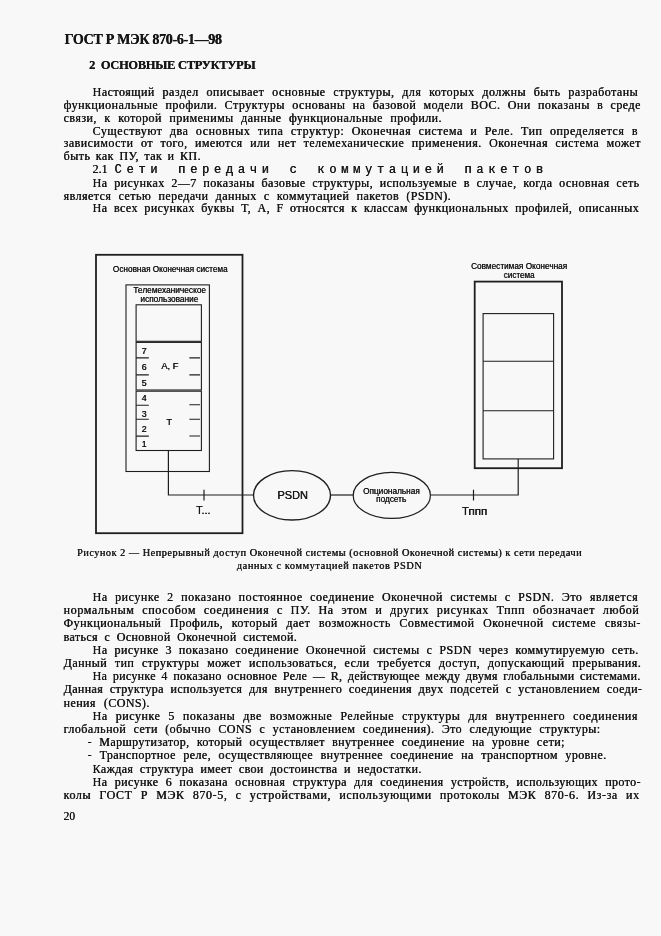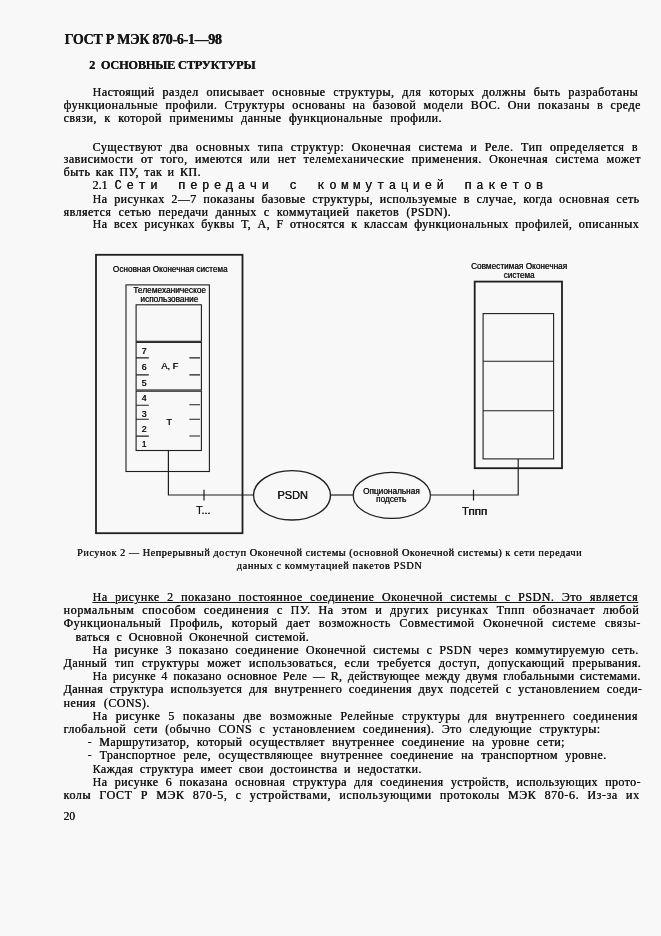--- a/index.html
+++ b/index.html
@@ -17,21 +17,21 @@
 </style>
 </head>
 <body>
 <div class="abs" style="left:64.5px;top:32.5px;font-size:14px;line-height:13px;font-weight:bold;letter-spacing:-0.3px;">ГОСТ Р МЭК 870-6-1—98</div>
 <div class="abs" style="left:89px;top:58.7px;font-size:12.4px;line-height:12px;font-weight:bold;letter-spacing:-0.25px;">2&nbsp;&nbsp;ОСНОВНЫЕ СТРУКТУРЫ</div>
 
 <div class="blk" id="up">
 <div style="letter-spacing:0.48px;word-spacing:4.29px;text-indent:29px;">Настоящий раздел описывает основные структуры, для которых должны быть разработаны</div>
 <div style="letter-spacing:0.49px;word-spacing:3.75px;">функциональные профили. Структуры основаны на базовой модели ВОС. Они показаны в среде</div>
 <div style="letter-spacing:0.44px;word-spacing:4.11px;">связи, к которой применимы данные функциональные профили.</div>
-<div style="letter-spacing:0.53px;word-spacing:3.95px;text-indent:29px;margin-top:16px;">Существуют два основных типа структур: Оконечная система и Реле. Тип определяется в</div>
+<div style="letter-spacing:0.53px;word-spacing:3.95px;text-indent:29px;">Существуют два основных типа структур: Оконечная система и Реле. Тип определяется в</div>
 <div style="letter-spacing:0.46px;word-spacing:4.03px;">зависимости от того, имеются или нет телемеханические применения. Оконечная система может</div>
 <div style="letter-spacing:0.46px;word-spacing:1.94px;">быть как ПУ, так и КП.</div>
 <div style="text-indent:29px;">2.1&nbsp;<span class="rz">Сети передачи с коммутацией пакетов</span></div>
 <div style="letter-spacing:0.43px;word-spacing:3.29px;text-indent:29px;">На рисунках 2—7 показаны базовые структуры, используемые в случае, когда основная сеть</div>
 <div style="letter-spacing:0.45px;word-spacing:3.77px;">является сетью передачи данных с коммутацией пакетов (PSDN).</div>
 <div style="letter-spacing:0.43px;word-spacing:3.02px;text-indent:29px;">На всех рисунках буквы Т, А, F относятся к классам функциональных профилей, описанных</div>
 </div>
 
 <svg class="abs" style="left:0;top:250px;" width="661" height="290" viewBox="0 250 661 290">
   <g fill="none" stroke="#1e1e1e">
@@ -77,24 +77,24 @@
   <text x="470.9" y="268.9" font-size="8.8" textLength="96.2" lengthAdjust="spacingAndGlyphs">Совместимая Оконечная</text>
   <text x="503.6" y="277.7" font-size="8.8" textLength="30.8" lengthAdjust="spacingAndGlyphs">система</text>
 </svg>
 
 <div class="blk" id="cap">
 <div style="letter-spacing:0.5px;">Рисунок 2 — Непрерывный доступ Оконечной системы (основной Оконечной системы) к сети передачи</div>
 <div style="letter-spacing:0.6px;">данных с коммутацией пакетов PSDN</div>
 </div>
 
 <div class="blk" id="low">
-<div style="letter-spacing:0.53px;word-spacing:3.9px;text-indent:29px;text-decoration:underline;">На рисунке 2 показано постоянное соединение Оконечной системы с PSDN. Это является</div>
+<div style="letter-spacing:0.53px;word-spacing:3.9px;text-indent:29px;">На рисунке 2 показано постоянное соединение Оконечной системы с PSDN. Это является</div>
 <div style="letter-spacing:0.61px;word-spacing:4.18px;">нормальным способом соединения с ПУ. На этом и других рисунках Тппп обозначает любой</div>
 <div style="letter-spacing:0.49px;word-spacing:5.09px;">Функциональный Профиль, который дает возможность Совместимой Оконечной системе связы-</div>
-<div style="letter-spacing:0.36px;word-spacing:3.23px;margin-left:12px;">ваться с Основной Оконечной системой.</div>
+<div style="letter-spacing:0.36px;word-spacing:3.23px;">ваться с Основной Оконечной системой.</div>
 <div style="letter-spacing:0.46px;word-spacing:3.45px;text-indent:29px;">На рисунке 3 показано соединение Оконечной системы с PSDN через коммутируемую сеть.</div>
 <div style="letter-spacing:0.44px;word-spacing:4.28px;">Данный тип структуры может использоваться, если требуется доступ, допускающий прерывания.</div>
 <div style="letter-spacing:0.31px;word-spacing:2.25px;text-indent:29px;">На рисунке 4 показано основное Реле — R, действующее между двумя глобальными системами.</div>
 <div style="letter-spacing:0.37px;word-spacing:3.36px;">Данная структура используется для внутреннего соединения двух подсетей с установлением соеди-</div>
 <div style="letter-spacing:0.4px;word-spacing:4.75px;">нения (CONS).</div>
 <div style="letter-spacing:0.55px;word-spacing:4.41px;text-indent:29px;">На рисунке 5 показаны две возможные Релейные структуры для внутреннего соединения</div>
 <div style="letter-spacing:0.44px;word-spacing:3.96px;">глобальной сети (обычно CONS с установлением соединения). Это следующие структуры:</div>
 <div style="letter-spacing:0.41px;word-spacing:3.79px;text-indent:24px;">- Маршрутизатор, который осуществляет внутреннее соединение на уровне сети;</div>
 <div style="letter-spacing:0.41px;word-spacing:4.09px;text-indent:24px;">- Транспортное реле, осуществляющее внутреннее соединение на транспортном уровне.</div>
 <div style="letter-spacing:0.37px;word-spacing:3.24px;text-indent:29px;">Каждая структура имеет свои достоинства и недостатки.</div>

